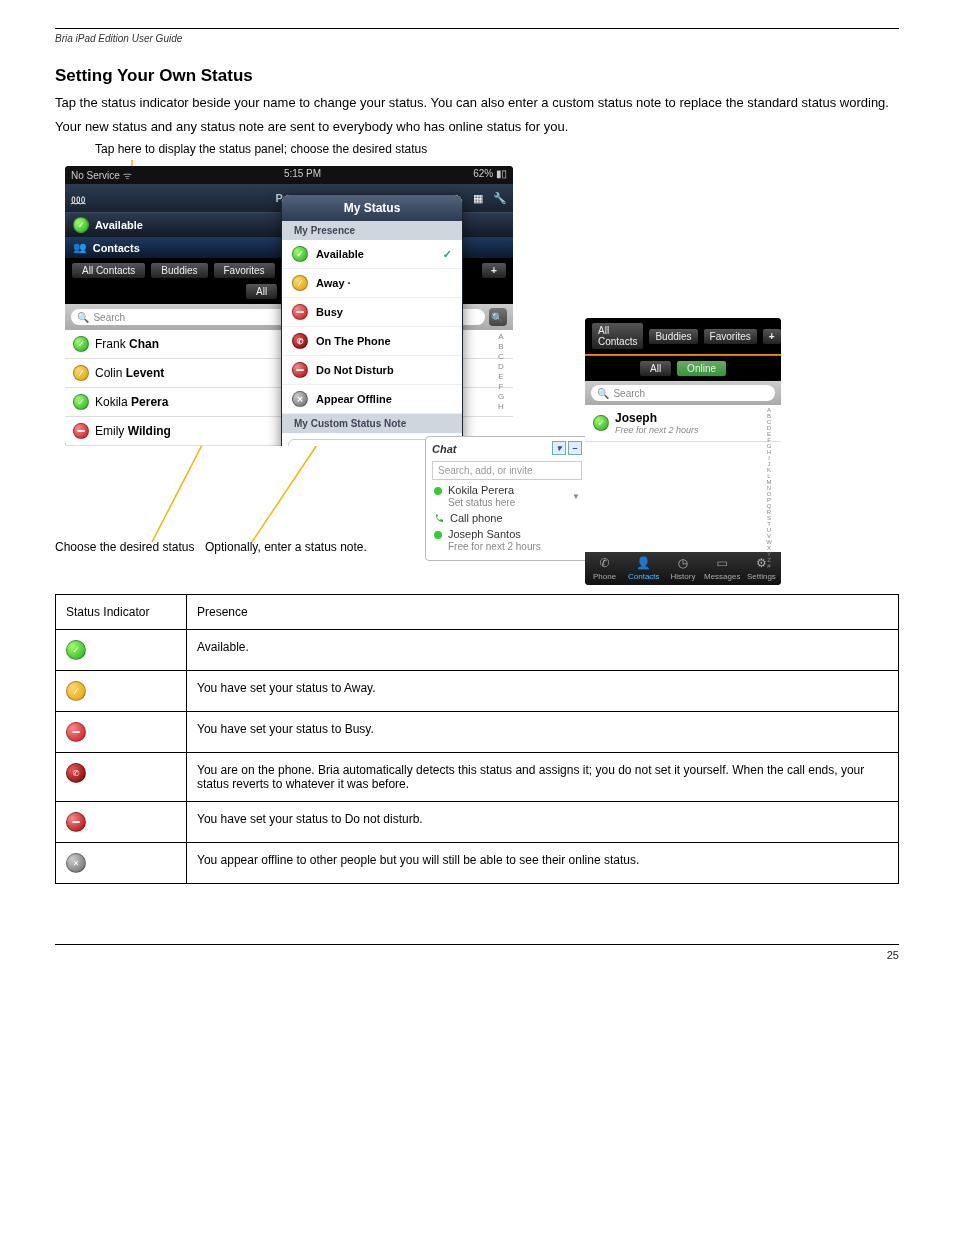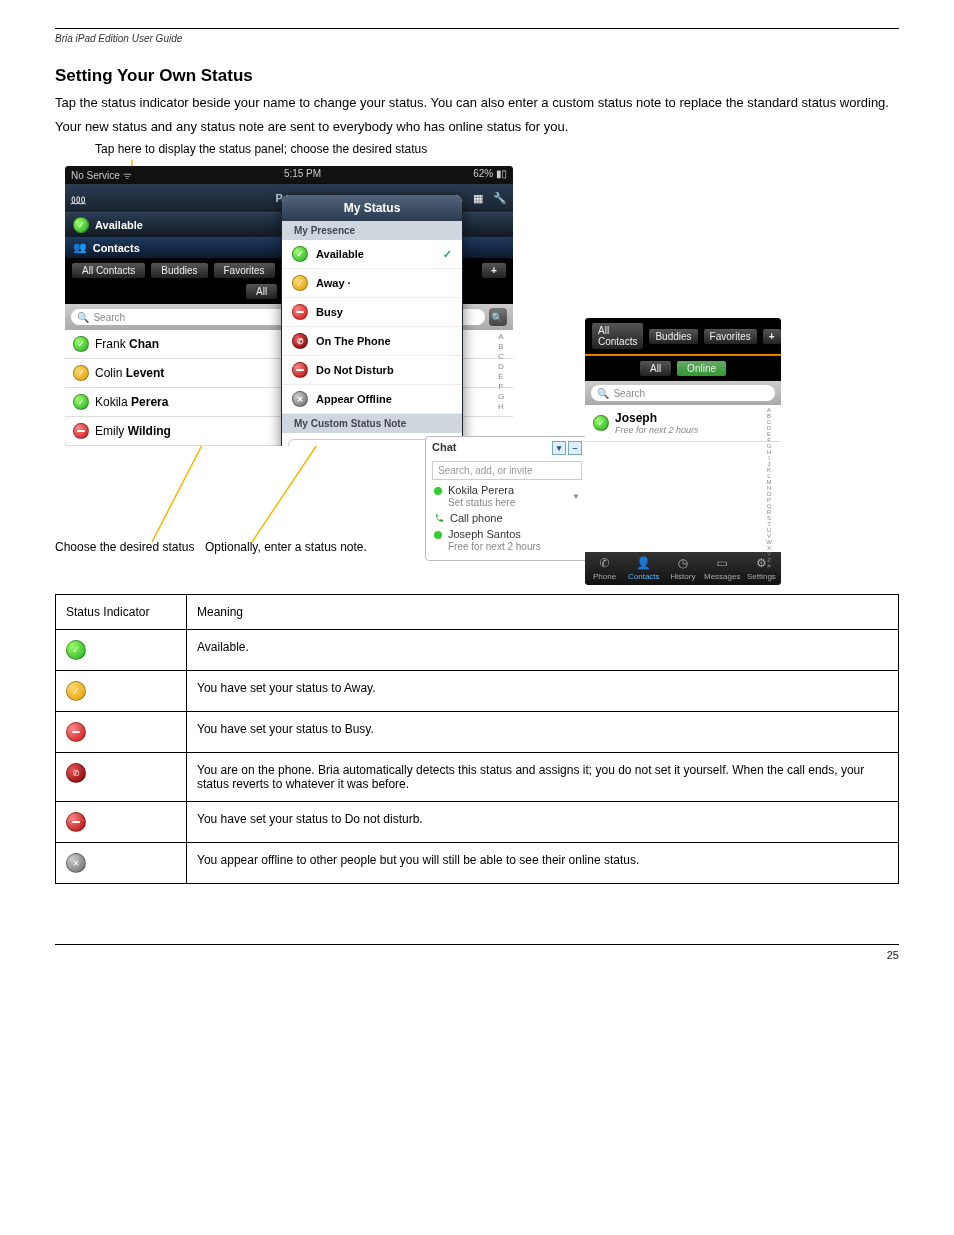--- a/index.html
+++ b/index.html
@@ -127,21 +127,21 @@
   .pop-row .chk { margin-left:auto; color:#2a6; font-weight:bold;}
   .pop-input { margin:6px; }
   .pop-input .fld { background:#fff; border:1px solid #ccc; border-radius:6px; padding:4px 6px; font-size:11px; display:flex; align-items:center;}
   .pop-input .clr { margin-left:auto; color:#aaa; cursor:pointer;}
   
   .chatpanel {
     position:absolute; left:370px; top:290px; width:162px;
     border:1px solid #bbb; border-radius:4px; background:#fff; color:#333;
     font-size:11px; padding-bottom:6px;
   }
-  .chatpanel .ct { display:flex; justify-content:space-between; align-items:flex-start; padding:4px 6px; font-weight:bold;}
+  .chatpanel .ct { display:flex; justify-content:space-between; align-items:flex-end; padding:4px 6px; font-weight:bold;font-style:italic;}
   .chatpanel .ct .btns { display:flex; gap:2px;}
   .chatpanel .ct .b { width:12px; height:12px; border:1px solid #7aa; background:#def; font-size:9px; display:flex;align-items:center;justify-content:center; color:#357;}
   .chatpanel .srch { margin:2px 6px; border:1px solid #ccc; padding:3px 5px; color:#999; font-size:10px;}
   .chatpanel .ent { padding:2px 8px; display:flex; align-items:flex-start; gap:6px;}
   .chatpanel .dot { width:8px; height:8px; border-radius:50%; margin-top:3px; flex:0 0 auto;}
   .chatpanel .green { background:#3c3;}
   .chatpanel .sub { color:#888; font-size:10px;}
   .chatpanel .dd { margin-left:auto; color:#888; font-size:8px; align-self:center;}
   .callphone { width:10px; height:10px; margin-top:2px; flex:0 0 auto;}
   
@@ -394,21 +394,21 @@
     <div class="annot" style="left:150px; top:394px; width:220px;">
       <span>Optionally, enter a status note.</span><br>
     </div>
 
   </div>
 
   <table class="status">
     <thead>
       <tr>
         <th style="width:110px;">Status Indicator</th>
-        <th>Meaning</th>
+        <th>Presence</th>
       </tr>
     </thead>
     <tbody id="status-rows">
         <tr>
           <td><span class="pi avail sicon" style="width:18px;height:18px;"></span></td>
           <td>Available.</td>
         </tr>
         <tr>
           <td><span class="pi away sicon" style="width:18px;height:18px;"></span></td>
           <td>You have set your status to Away.</td>

